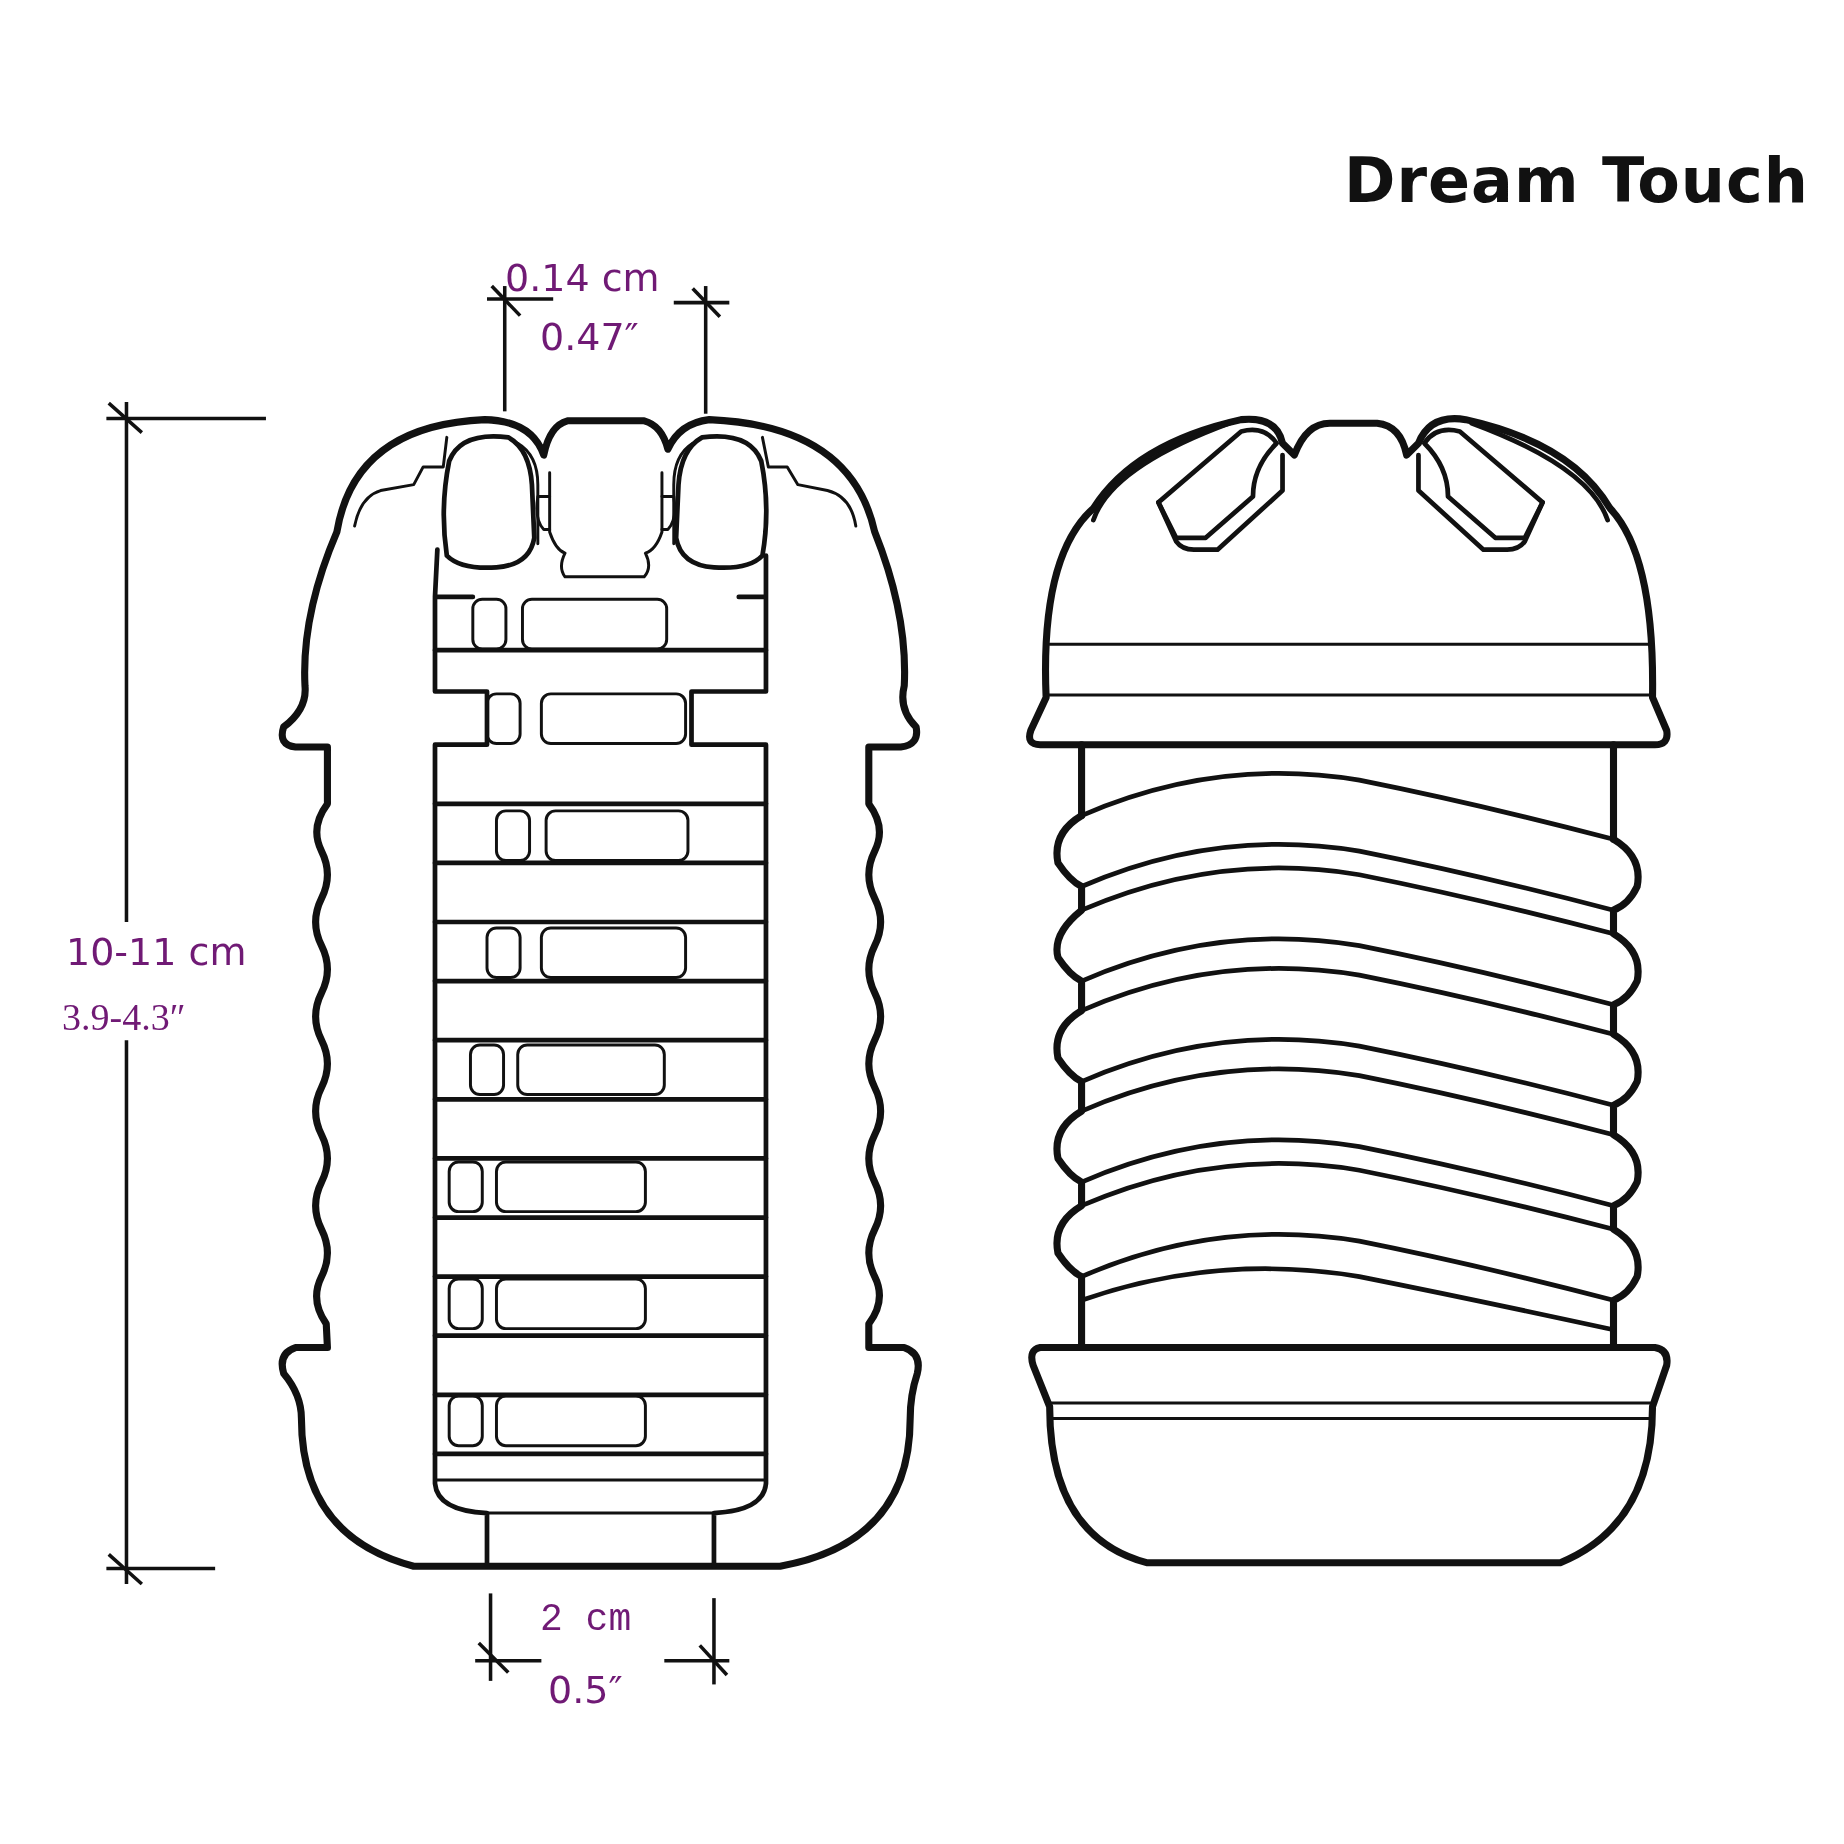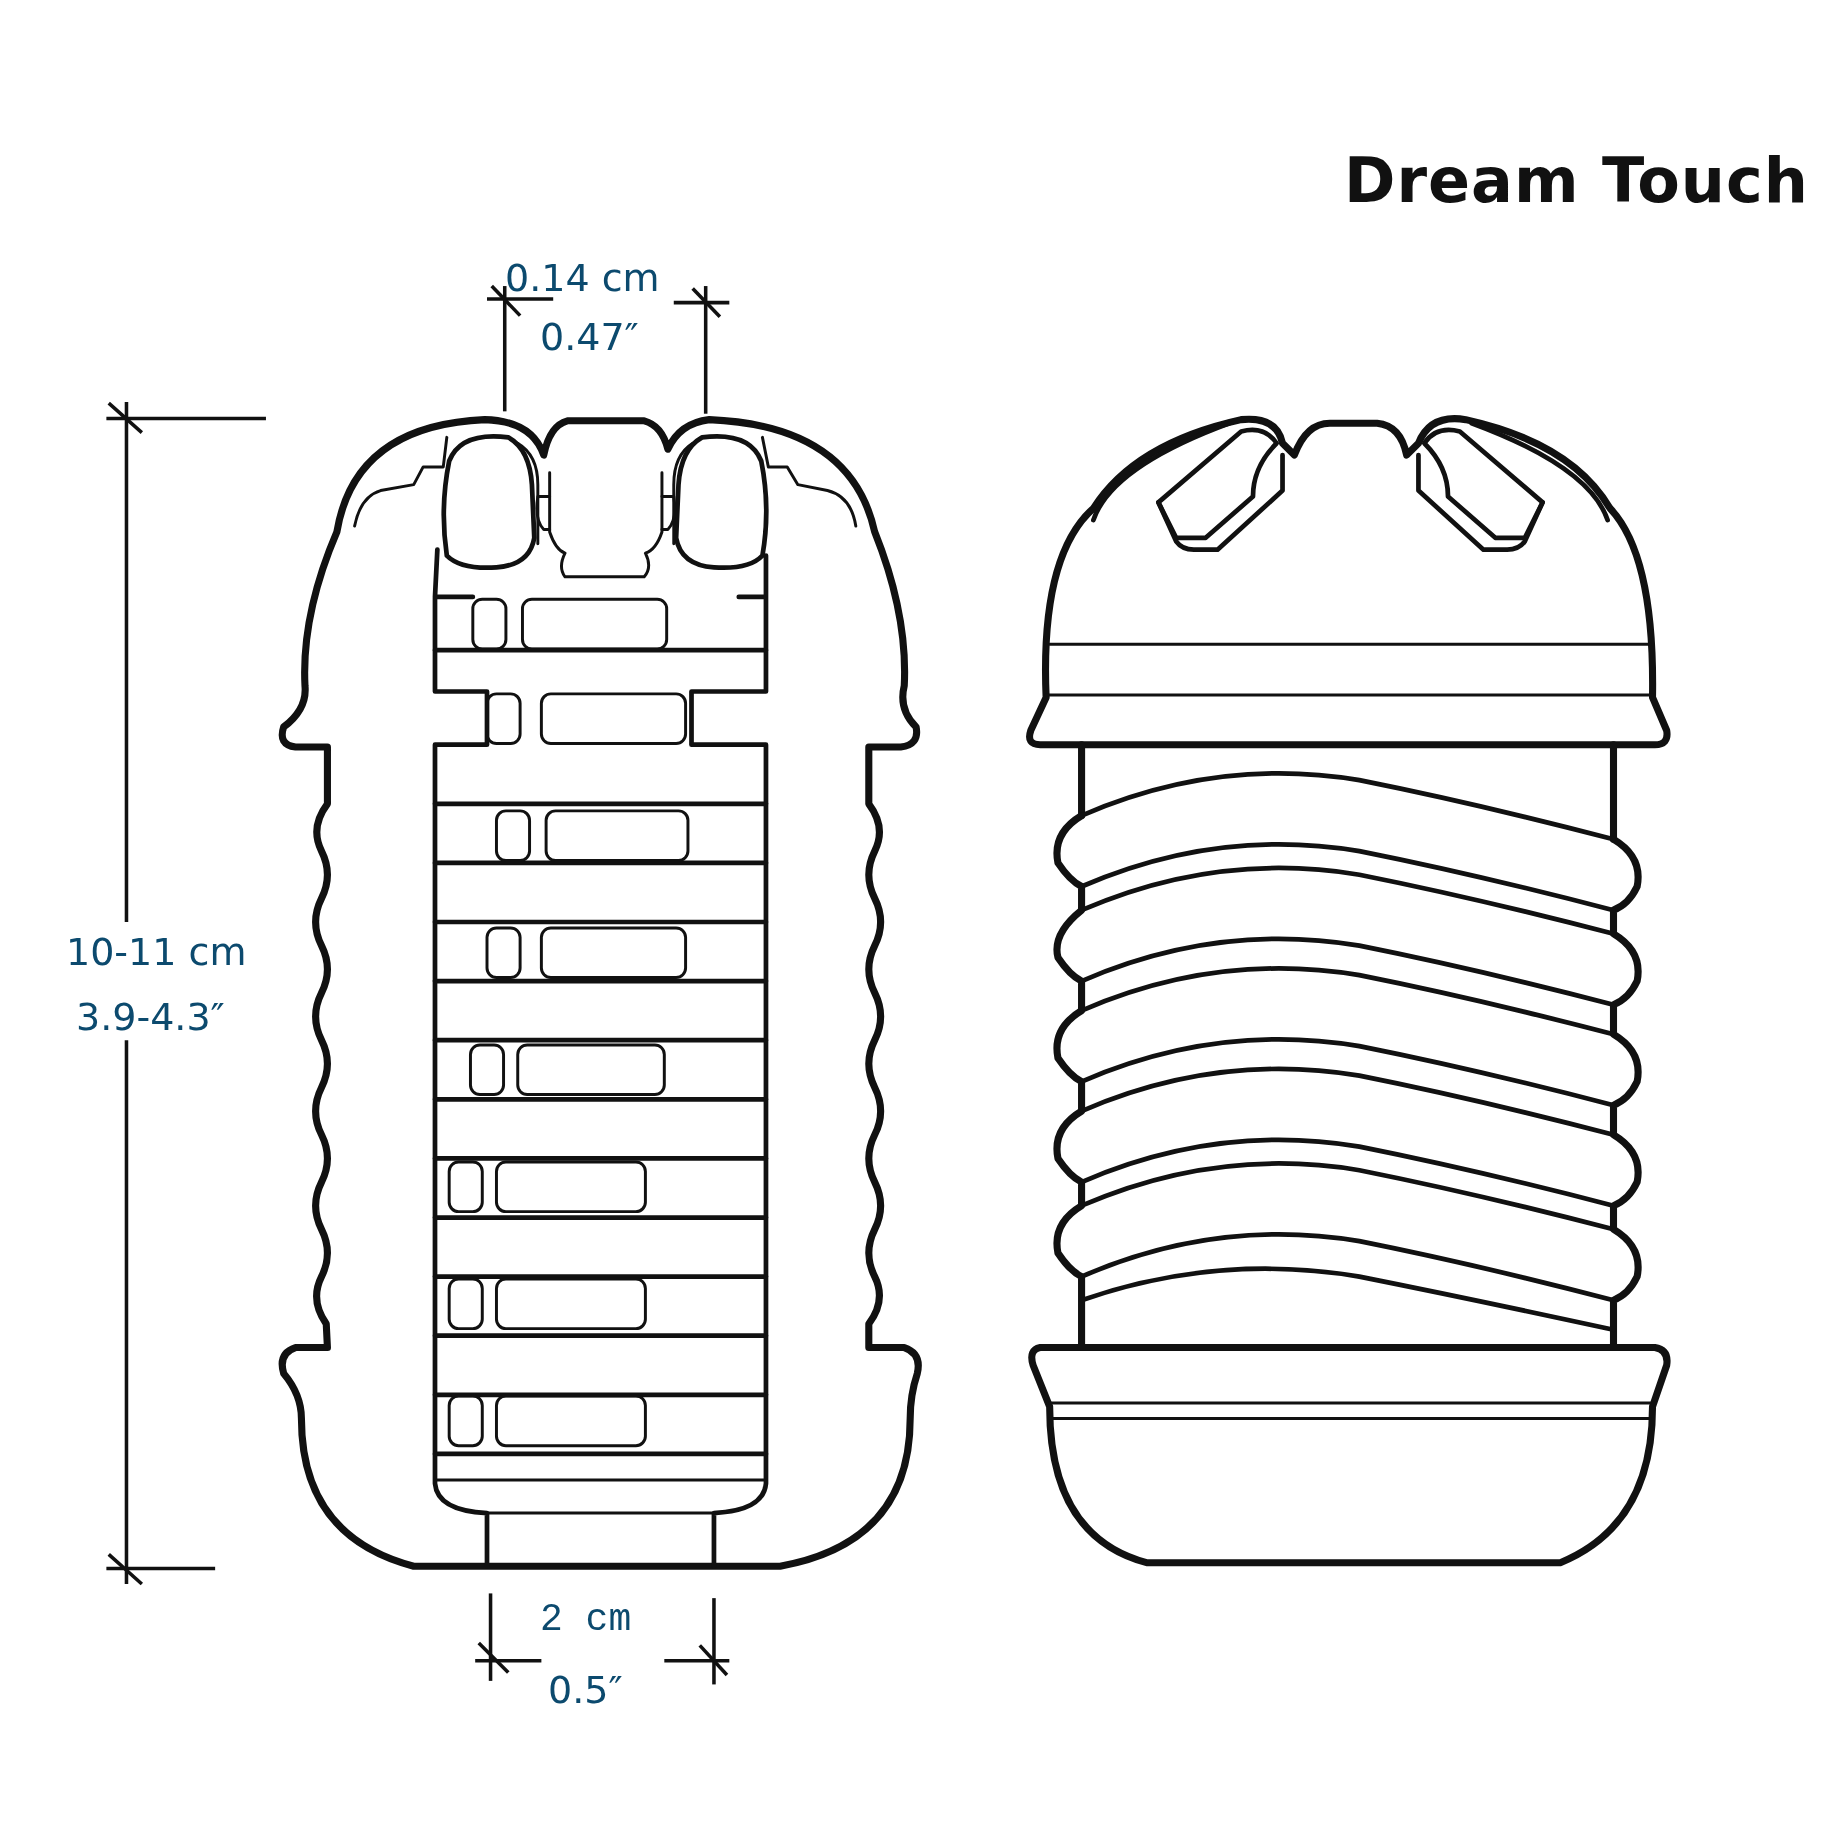--- a/index.html
+++ b/index.html
@@ -1,34 +1,34 @@
 <!DOCTYPE html>
 <html><head>
 <meta charset="utf-8">
 <style>
   html, body { margin:0; padding:0; background:#ffffff; }
   body { width:1844px; height:1844px; overflow:hidden; position:relative; }
   #canvas { position:absolute; left:0; top:0; width:1844px; height:1844px; }
   .title { position:absolute; left:1344px; top:120px; font-family:"DejaVu Sans", sans-serif; font-weight:bold; font-size:62px; color:#111; letter-spacing:1px; white-space:nowrap;margin-top:24px; }
-  .dim { position:absolute; font-family:"DejaVu Sans", sans-serif; font-size:38px; color:#0c4a6e; white-space:nowrap; text-align:center; }
+  .dim { position:absolute; font-family:"DejaVu Sans", sans-serif; font-size:38px; color:#701a75; white-space:nowrap; text-align:center; }
   svg .thick { fill:none; stroke:#111; stroke-width:6; stroke-linejoin:round; stroke-linecap:round; }
   svg .mid { fill:none; stroke:#111; stroke-width:4; stroke-linejoin:round; stroke-linecap:round; }
   svg .thin { fill:none; stroke:#111; stroke-width:2.5; stroke-linejoin:round; stroke-linecap:round; }
   svg .dimline { fill:none; stroke:#111; stroke-width:3; }
 </style>
 </head>
 <body>
 
 <div class="title">Dream Touch</div>
 
 <div class="dim" style="left:505px; top:256px;">0.14 cm</div>
 <div class="dim" style="left:540px; top:315px;">0.47″</div>
 
 <div class="dim" style="left:66px; top:930px;">10-11 cm</div>
-<div class="dim" style="left:76px; top:995px;">3.9-4.3″</div>
+<div class="dim" style="left:62px; top:995px;font-family:Liberation Serif, serif;">3.9-4.3″</div>
 
 <div class="dim" style="left:540px; top:1598px;font-family:Liberation Mono, monospace;">2 cm</div>
 <div class="dim" style="left:548px; top:1668px;">0.5″</div>
 
 <svg id="canvas" viewBox="0 0 1560 1560" xmlns="http://www.w3.org/2000/svg">
 
   <g>
 
     <line class="dimline" x1="107" y1="340" x2="107" y2="780"></line>
     <line class="dimline" x1="107" y1="880" x2="107" y2="1340"></line>

